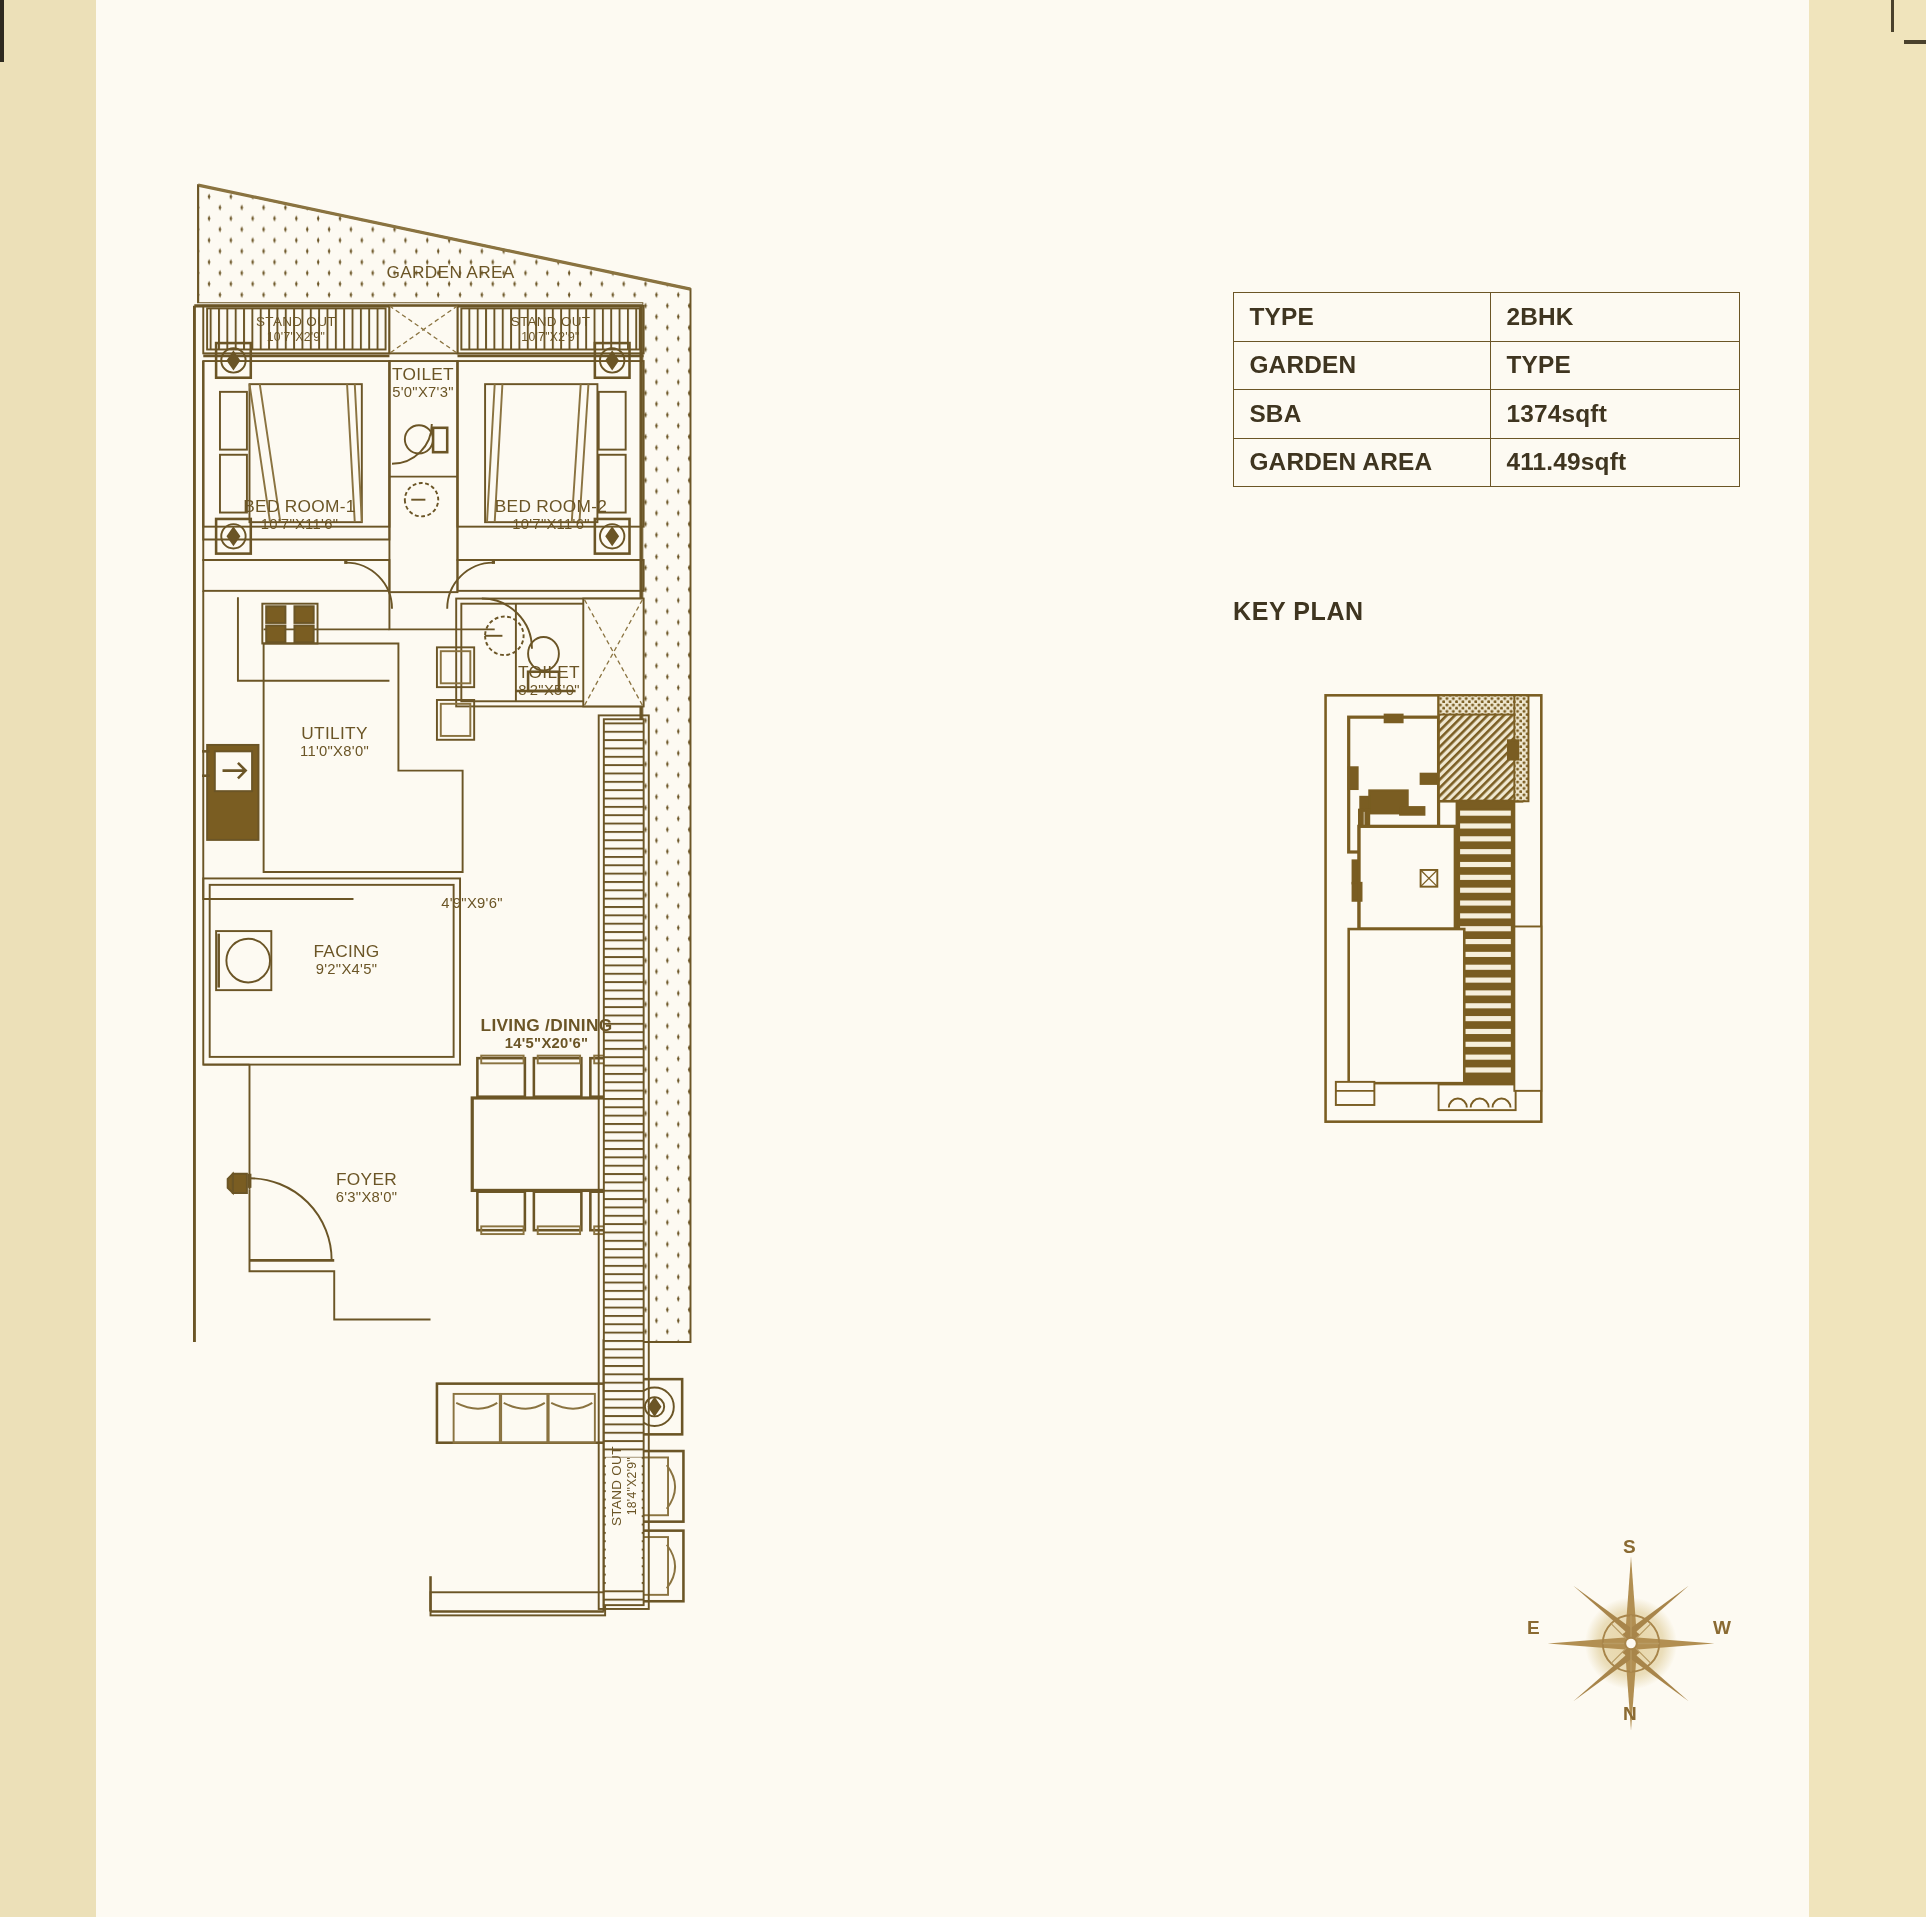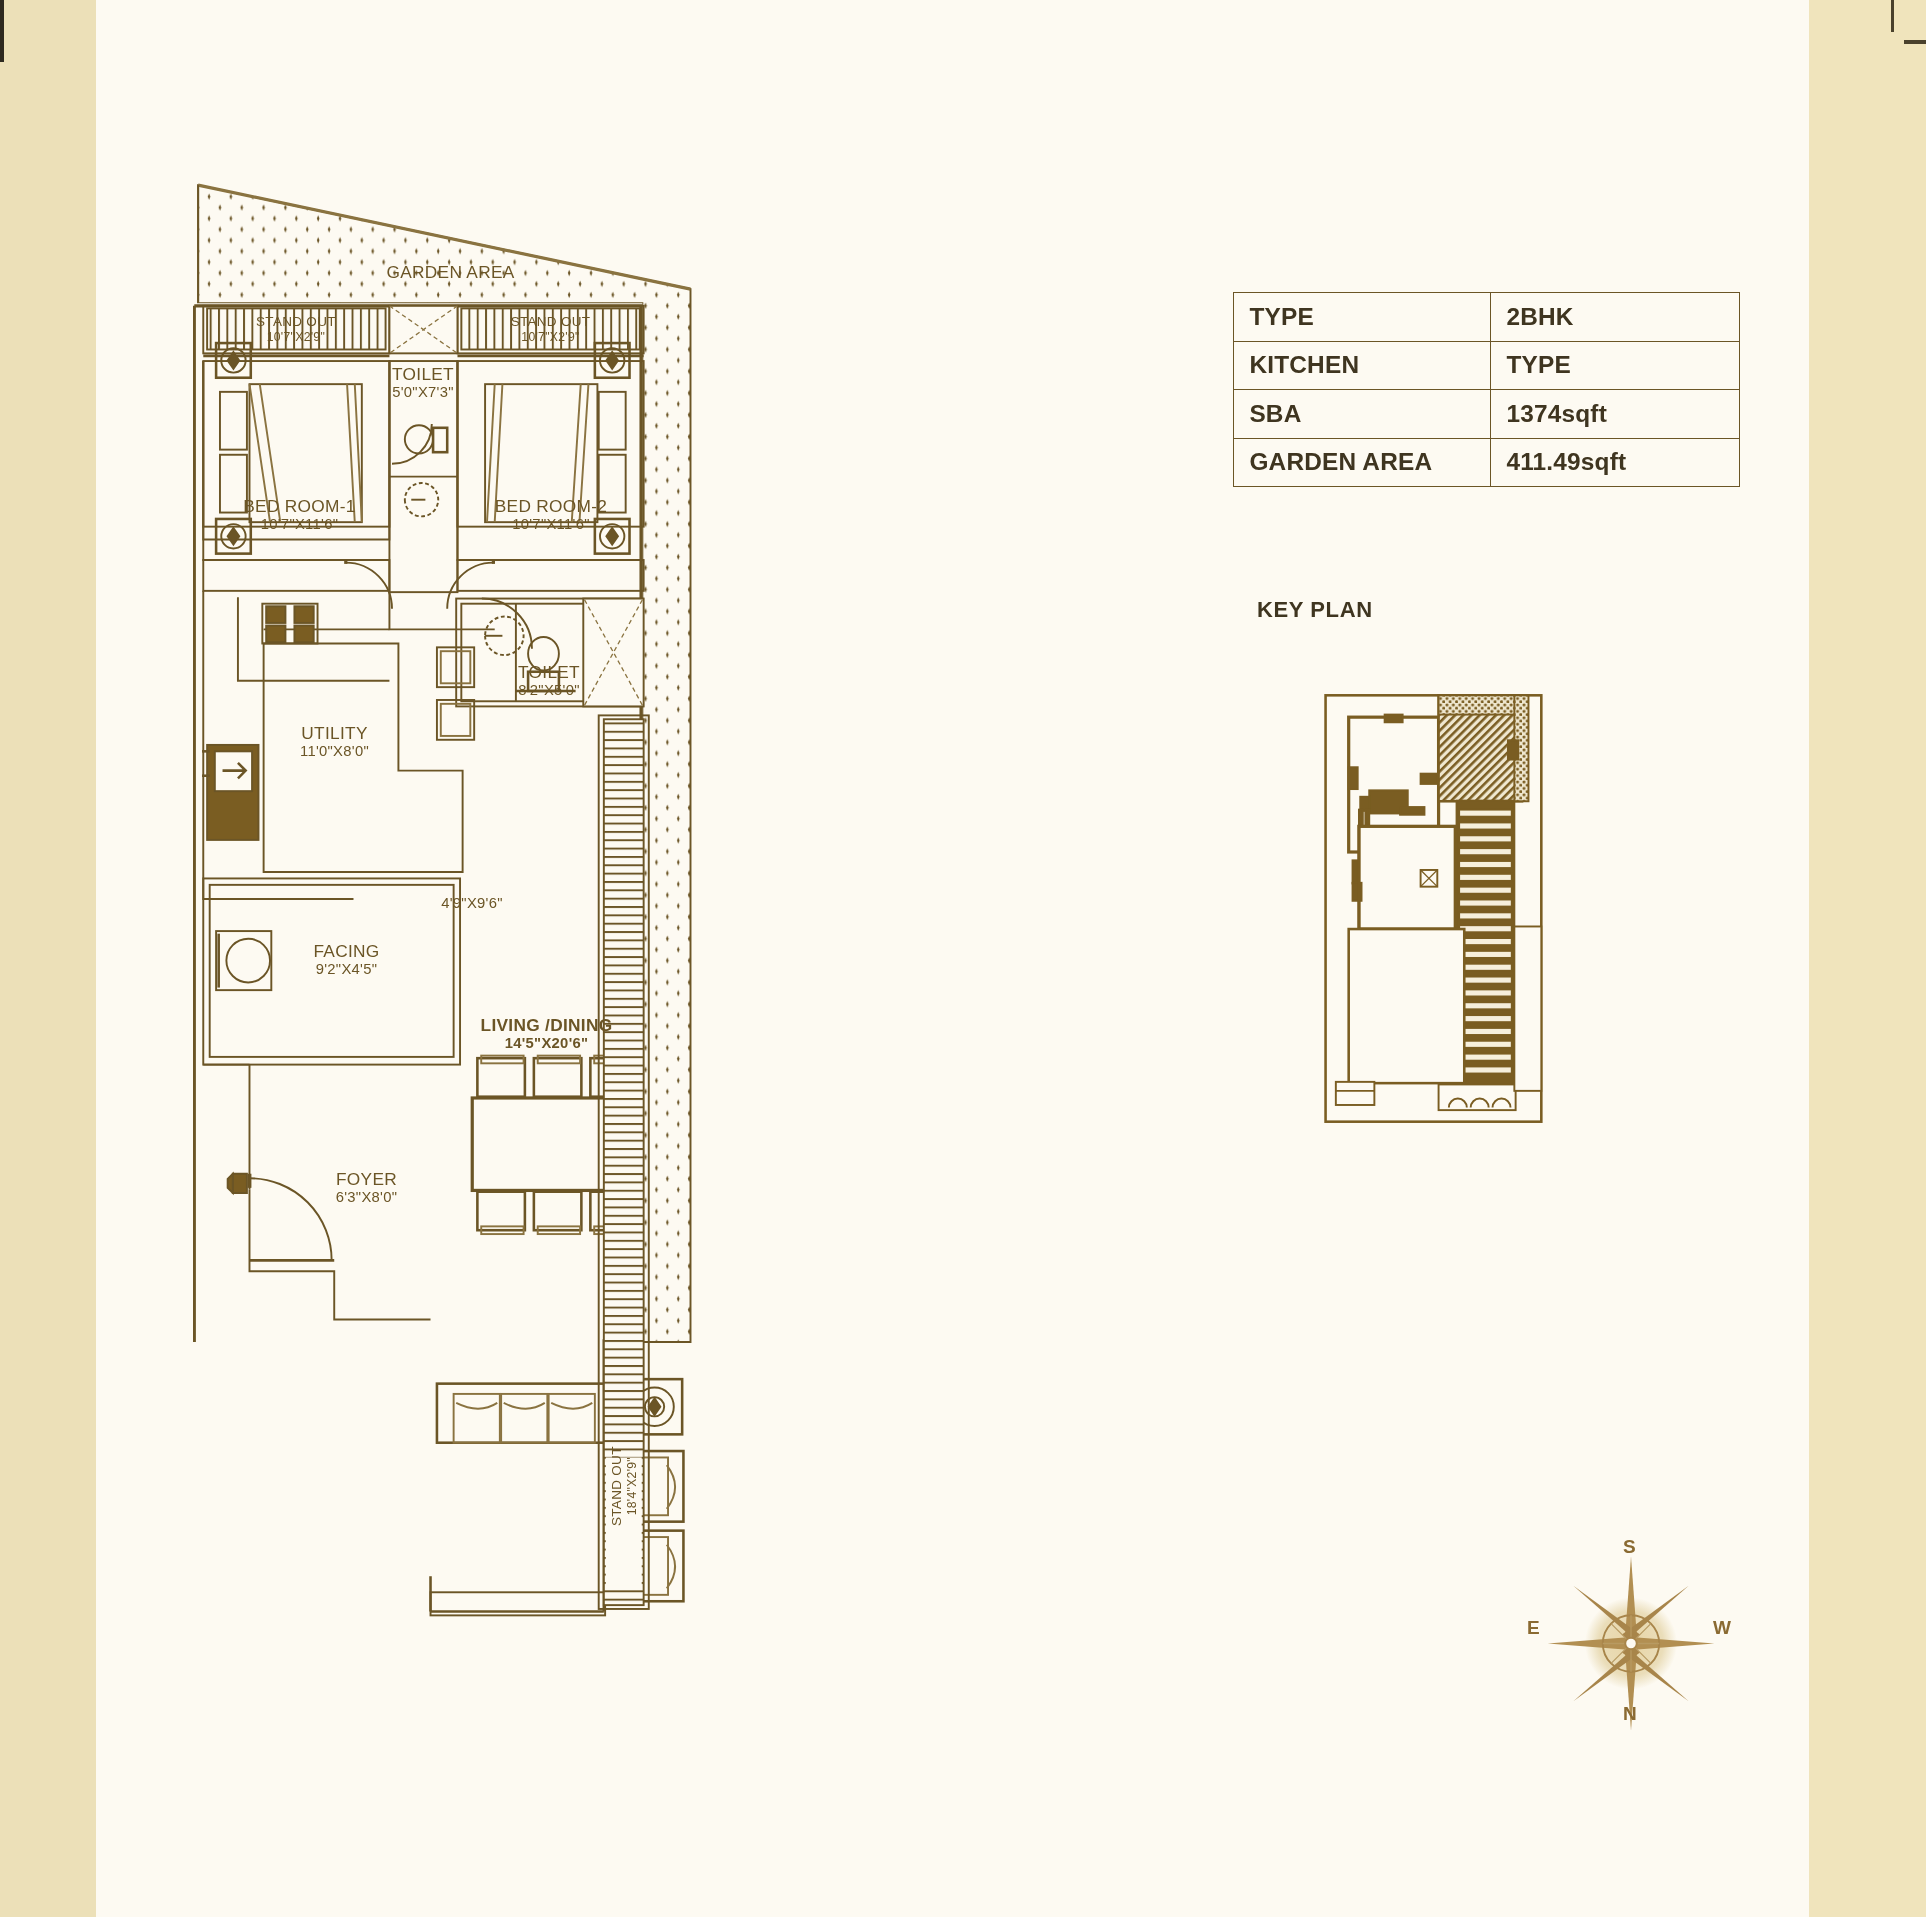--- a/index.html
+++ b/index.html
@@ -63,23 +63,22 @@
     font-size:24.4px;
     font-weight:700;
     letter-spacing:0.2px;
     line-height:1;
   }
   #infotable td.k { width:257px;margin-top:32px; }
 
   
   #keyplan-title {
     position:absolute; left:1233px; top:597px;
-    font-size:22px; font-weight:700; color:#3f3520;
+    font-size:25px; font-weight:700; color:#3f3520;
     letter-spacing:0.6px;
-    margin-left:24px;
   }
   #keyplan-thumb { position:absolute; left:1323px; top:690px; width:244px; height:437px; }
 
   
   #compass { position:absolute; left:1541px; top:1541px; width:180px; height:205px; }
   #compass .cl {
     position:absolute; color:#8a6a32; font-size:19px; font-weight:600;
   }
   #compass .c-s { left:82px; top:-5.1px; }
   #compass .c-n { left:82px; top:162px; }
@@ -404,21 +403,21 @@
 
 </div>
 
 <table id="infotable">
   <tbody>
     <tr>
       <td class="k">TYPE</td>
       <td class="v">2BHK</td>
     </tr>
     <tr>
-      <td class="k">KITCHEN</td>
+      <td class="k">GARDEN</td>
       <td class="v">TYPE</td>
     </tr>
     <tr>
       <td class="k">SBA</td>
       <td class="v">1374sqft</td>
     </tr>
     <tr>
       <td class="k">GARDEN AREA</td>
       <td class="v">411.49sqft</td>
     </tr>

